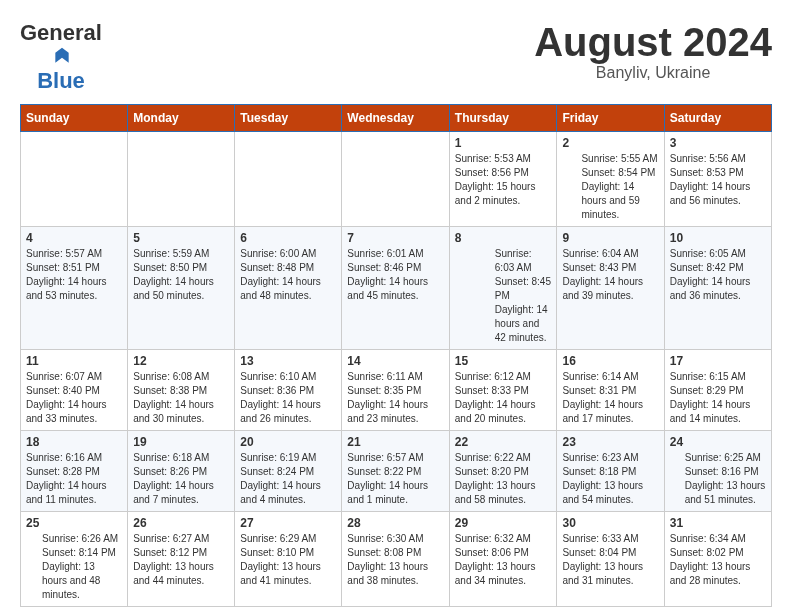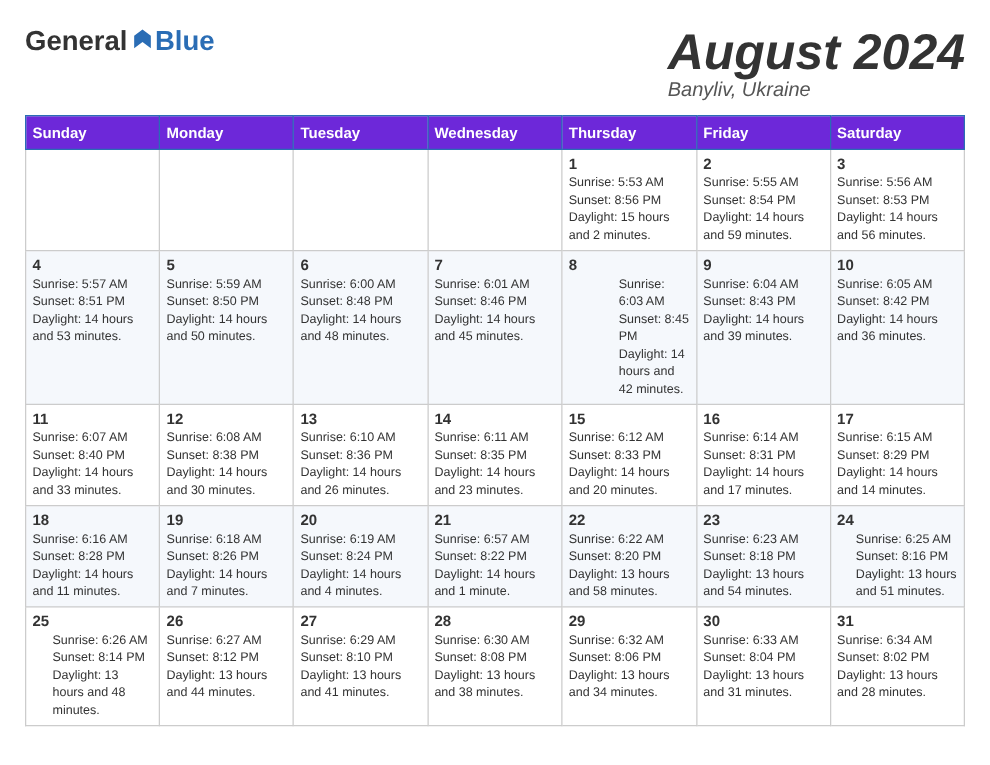--- a/index.html
+++ b/index.html
@@ -12,54 +12,54 @@
     }
     .header {
       display: flex;
       justify-content: space-between;
       align-items: flex-start;
       margin-bottom: 10px;
     }
     .logo {
       display: flex;
       align-items: center;
+      flex-direction: column;
     }
     .logo-text {
       font-size: 22px;
       font-weight: bold;
     }
     .logo-general { color: #333; }
     .logo-blue { color: #2a6db5; }
     .logo-icon {
       width: 20px;
       height: 20px;
       margin-left: 2px;
       margin-bottom: 2px;
     }
     .title-block {
-      text-align: left;
-      font-style: italic;
+      text-align: center;
     }
     .month-year {
       font-size: 40px;
       font-weight: bold;
       color: #333;
       line-height: 1.1;
     }
     .location {
       font-size: 16px;
       color: #555;
     }
     table {
       width: 100%;
       border-collapse: collapse;
       font-size: 11px;
     }
     th {
-      background-color: #6d28d9;
+      background-color: #c2410c;
       color: #fff;
       text-align: left;
       padding: 6px 5px;
       font-size: 12px;
       font-weight: bold;
       border: 1px solid #2a6db5;
     }
     td {
       border: 1px solid #ccc;
       vertical-align: top;
@@ -123,21 +123,21 @@
         <td class="empty-cell"></td>
         <td class="empty-cell"></td>
         <td>
           <span class="day-num">1</span>
           <div class="day-info" style="white-space: pre-line;">Sunrise: 5:53 AM
 Sunset: 8:56 PM
 Daylight: 15 hours and 2 minutes.</div>
         </td>
         <td>
           <span class="day-num">2</span>
-          <div class="day-info" style="white-space: pre-line;">Sunrise: 5:55 AM
+          <div class="day-info" style="white-space: pre-line; margin-left: 19px;">Sunrise: 5:55 AM
 Sunset: 8:54 PM
 Daylight: 14 hours and 59 minutes.</div>
         </td>
         <td>
           <span class="day-num">3</span>
           <div class="day-info" style="white-space: pre-line;">Sunrise: 5:56 AM
 Sunset: 8:53 PM
 Daylight: 14 hours and 56 minutes.</div>
         </td>
       </tr>

